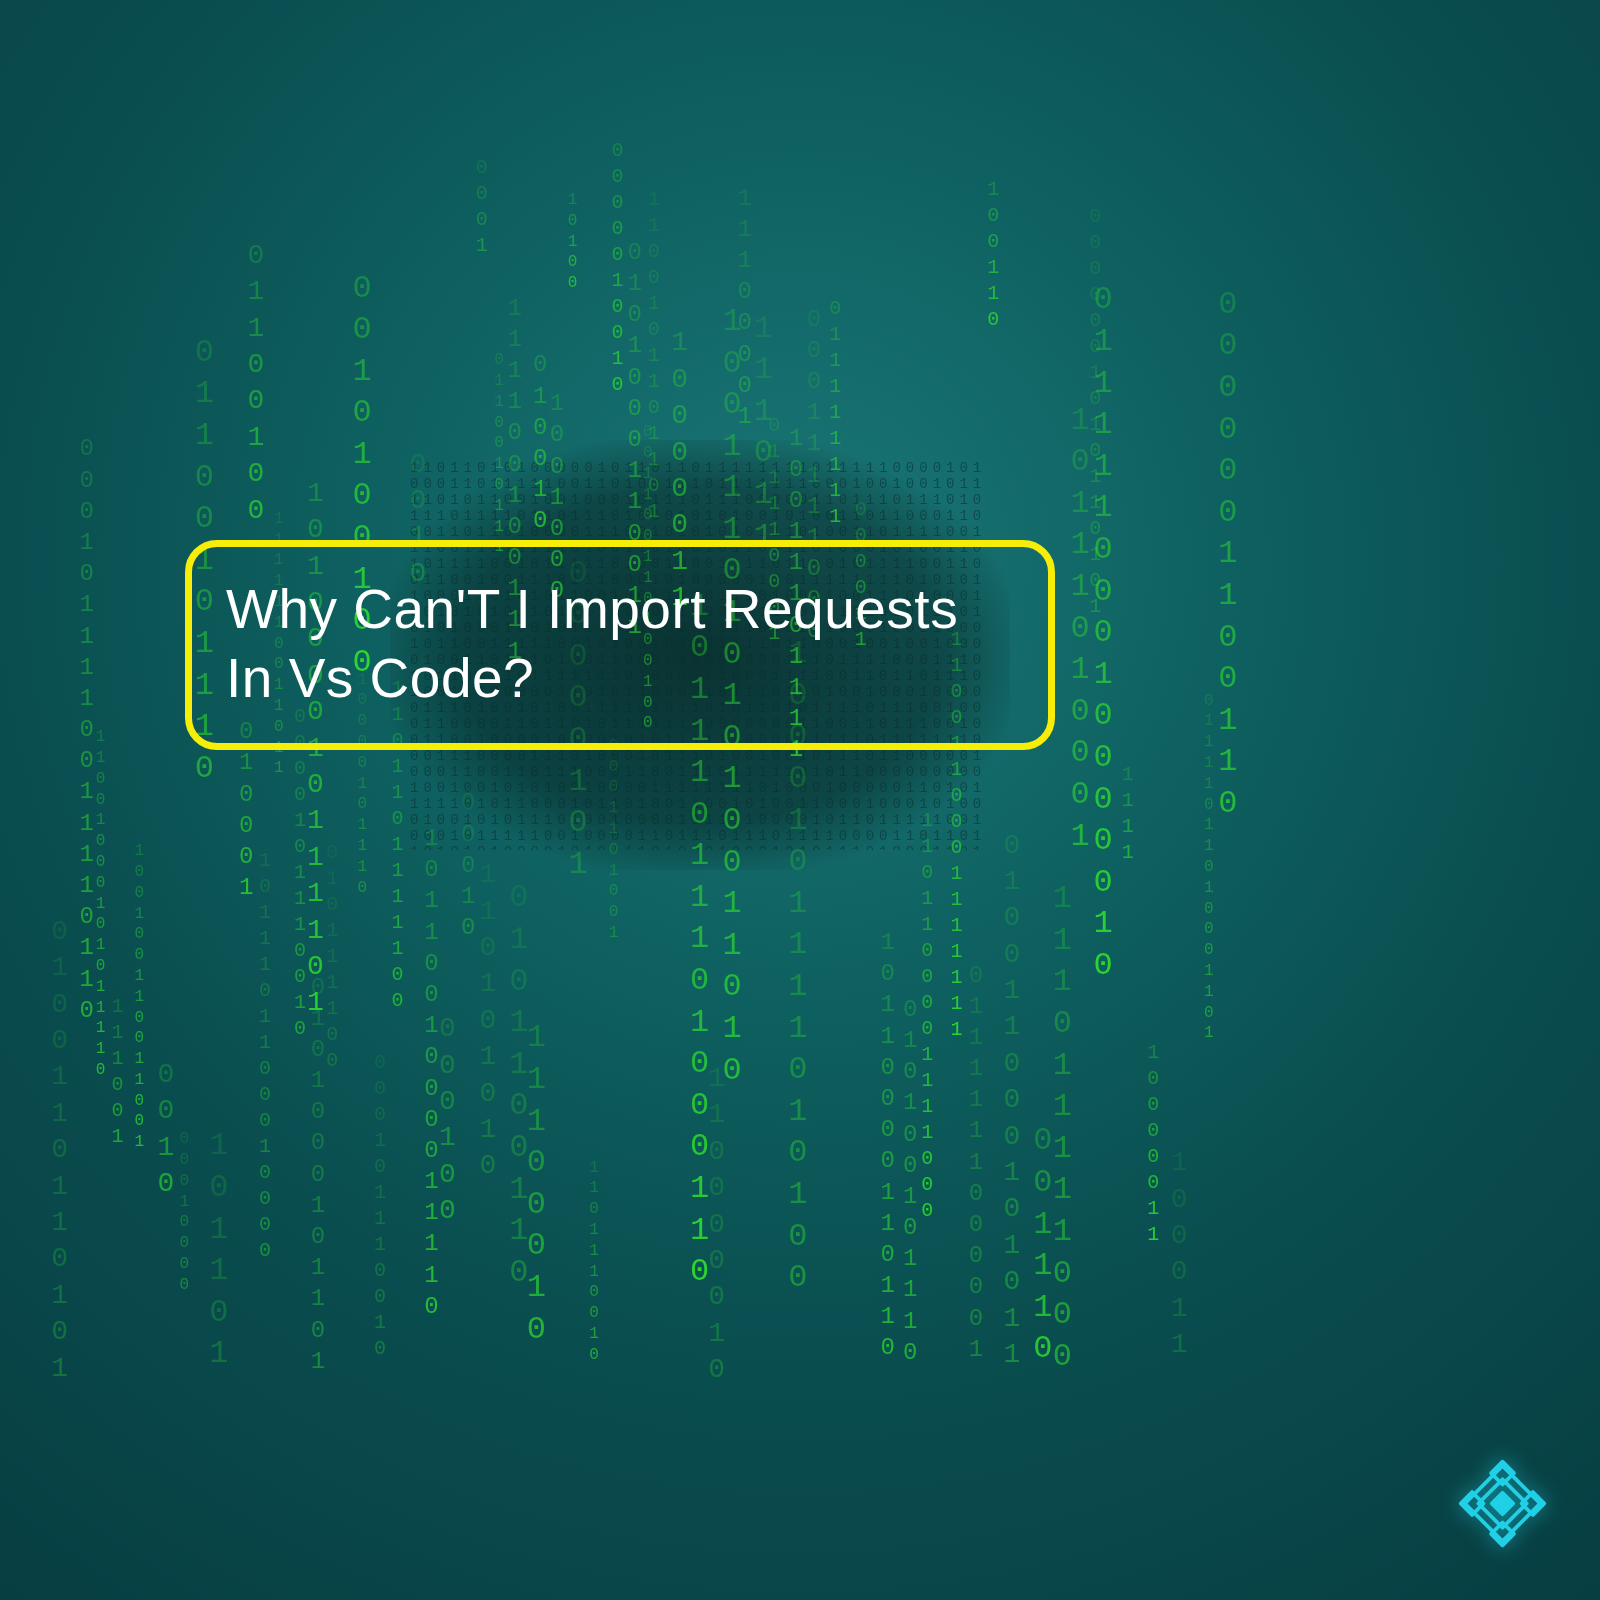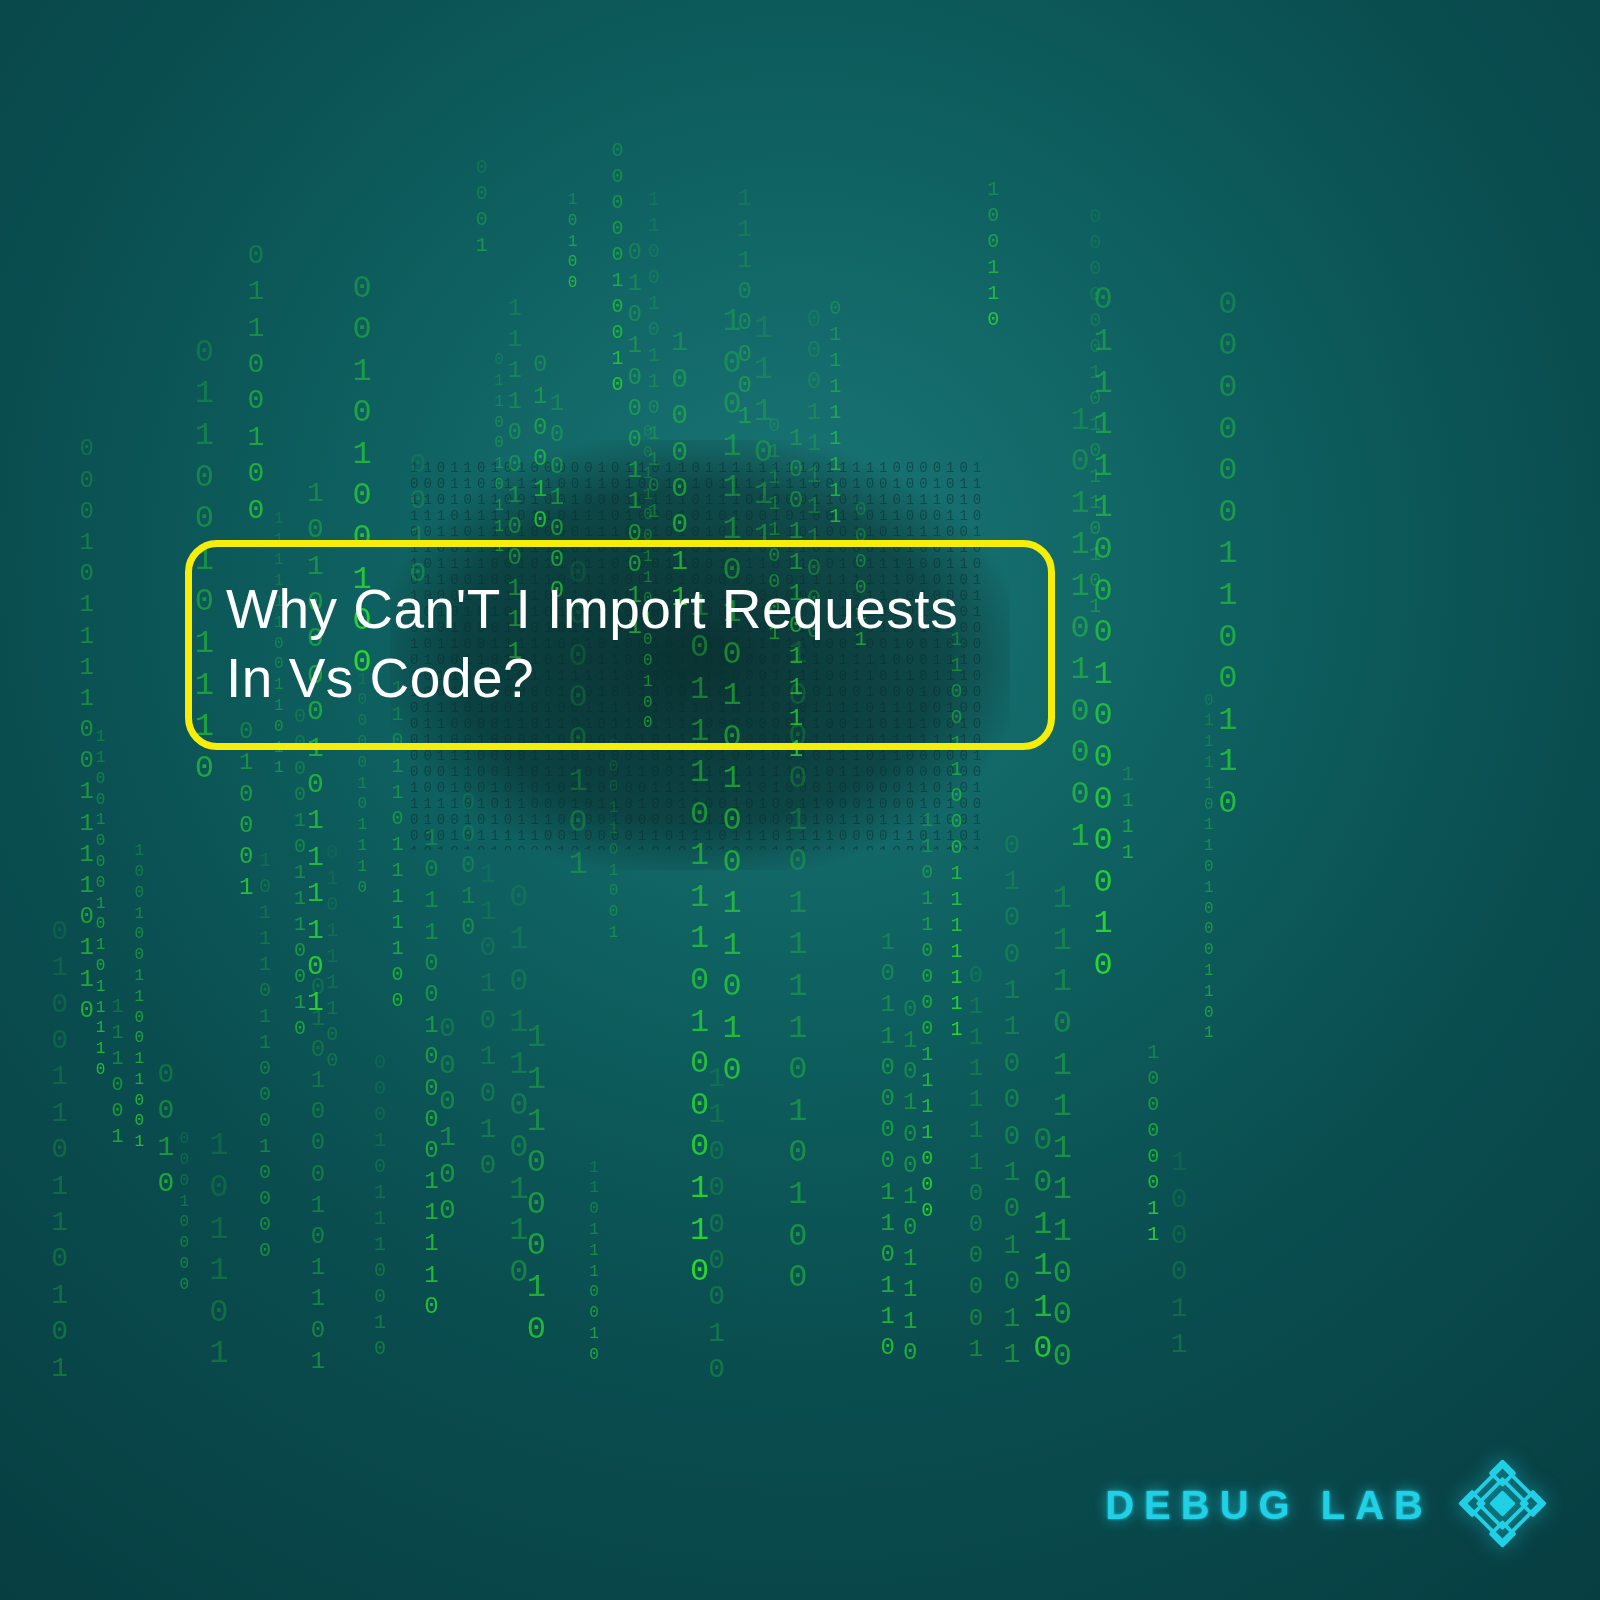--- a/index.html
+++ b/index.html
@@ -171,21 +171,20 @@
     <div class="matrix-col" style="left: 788.185px; top: 633.216px; font-size: 32px; opacity: 0.48;"><span style="opacity: 0.35;">1</span><span style="opacity: 0.39;">0</span><span style="opacity: 0.43;">0</span><span style="opacity: 0.47;">0</span><span style="opacity: 0.51;">1</span><span style="opacity: 0.55;">0</span><span style="opacity: 0.59;">1</span><span style="opacity: 0.63;">1</span><span style="opacity: 0.68;">1</span><span style="opacity: 0.72;">1</span><span style="opacity: 0.76;">0</span><span style="opacity: 0.8;">1</span><span style="opacity: 0.84;">0</span><span style="opacity: 0.88;">1</span><span style="opacity: 0.92;">0</span><span style="opacity: 0.96;">0</span></div>
     <div class="matrix-col" style="left: 306.892px; top: 475.925px; font-size: 28px; opacity: 0.9;"><span style="opacity: 0.35;">1</span><span style="opacity: 0.39;">0</span><span style="opacity: 0.44;">1</span><span style="opacity: 0.48;">0</span><span style="opacity: 0.52;">0</span><span style="opacity: 0.57;">0</span><span style="opacity: 0.61;">0</span><span style="opacity: 0.65;">1</span><span style="opacity: 0.7;">0</span><span style="opacity: 0.74;">1</span><span style="opacity: 0.78;">1</span><span style="opacity: 0.83;">1</span><span style="opacity: 0.87;">1</span><span style="opacity: 0.91;">0</span><span style="opacity: 0.96;">1</span></div>
     <div class="matrix-col" style="left: 608.668px; top: 735.757px; font-size: 16px; opacity: 0.35; letter-spacing: -3px;"><span style="opacity: 0.35;">0</span><span style="opacity: 0.41;">0</span><span style="opacity: 0.48;">0</span><span style="opacity: 0.54;">1</span><span style="opacity: 0.61;">1</span><span style="opacity: 0.68;">0</span><span style="opacity: 0.74;">1</span><span style="opacity: 0.8;">0</span><span style="opacity: 0.87;">0</span><span style="opacity: 0.94;">1</span></div>
   </div>
 
 <div class="title-box">
   <h1>Why Can'T I Import Requests In Vs Code?</h1>
 </div>
 
 <div class="logo">
-  <div class="logo-text">DEBUG LAB</div>
   <div class="logo-mark">
     <svg viewBox="0 0 100 100">
       <g fill="none" stroke="#1fd0e6" stroke-width="4" stroke-linejoin="round">
         <rect x="22" y="22" width="56" height="56" transform="rotate(45 50 50)"></rect>
         <rect x="32" y="32" width="36" height="36" transform="rotate(45 50 50)"></rect>
         <rect x="42" y="42" width="16" height="16" transform="rotate(45 50 50)" fill="#1fd0e6"></rect>
         <path d="M50 6 L62 18 L50 30 L38 18 Z"></path>
         <path d="M50 70 L62 82 L50 94 L38 82 Z"></path>
         <path d="M6 50 L18 38 L30 50 L18 62 Z"></path>
         <path d="M70 50 L82 38 L94 50 L82 62 Z"></path>

